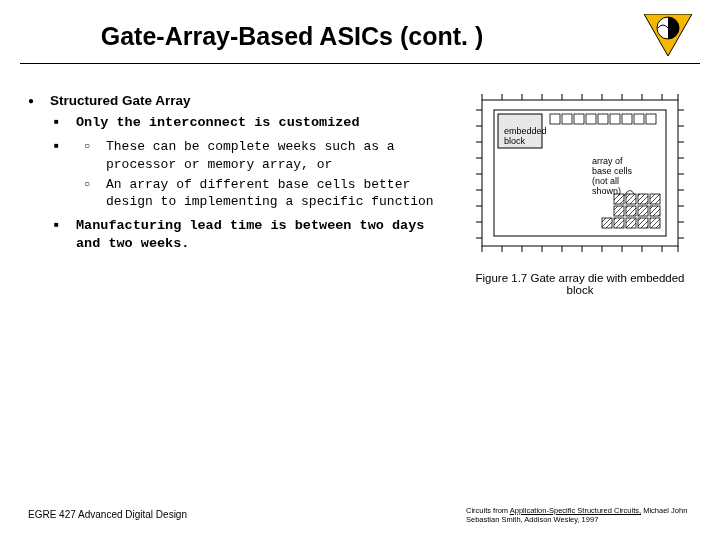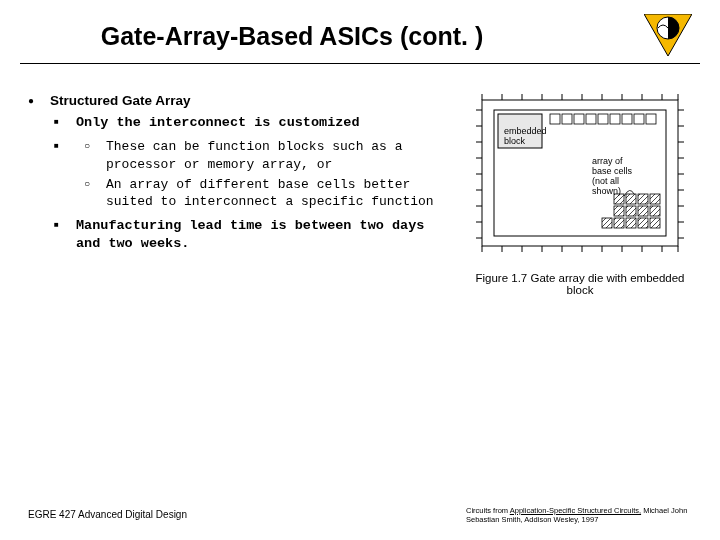--- a/index.html
+++ b/index.html
@@ -122,24 +122,24 @@
     <ul class="ul1">
       <li>
         <span class="bold">Structured Gate Array</span>
         <ul class="ul2">
           <li>
             <span class="bold">Only the interconnect is customized</span>
           </li>
           <li>
             <ul class="ul3">
               <li>
-                <span>These can be function blocks such as a processor or memory array, or</span>
+                <span>These can be complete weeks such as a processor or memory array, or</span>
               </li>
               <li>
-                <span>An array of different base cells better suited to interconnect a specific function</span>
+                <span>An array of different base cells better design to implementing a specific function</span>
               </li>
             </ul>
           </li>
           <li>
             <span class="bold">Manufacturing lead time is between two days and two weeks.</span>
           </li>
         </ul>
       </li>
     </ul>
   </div>

